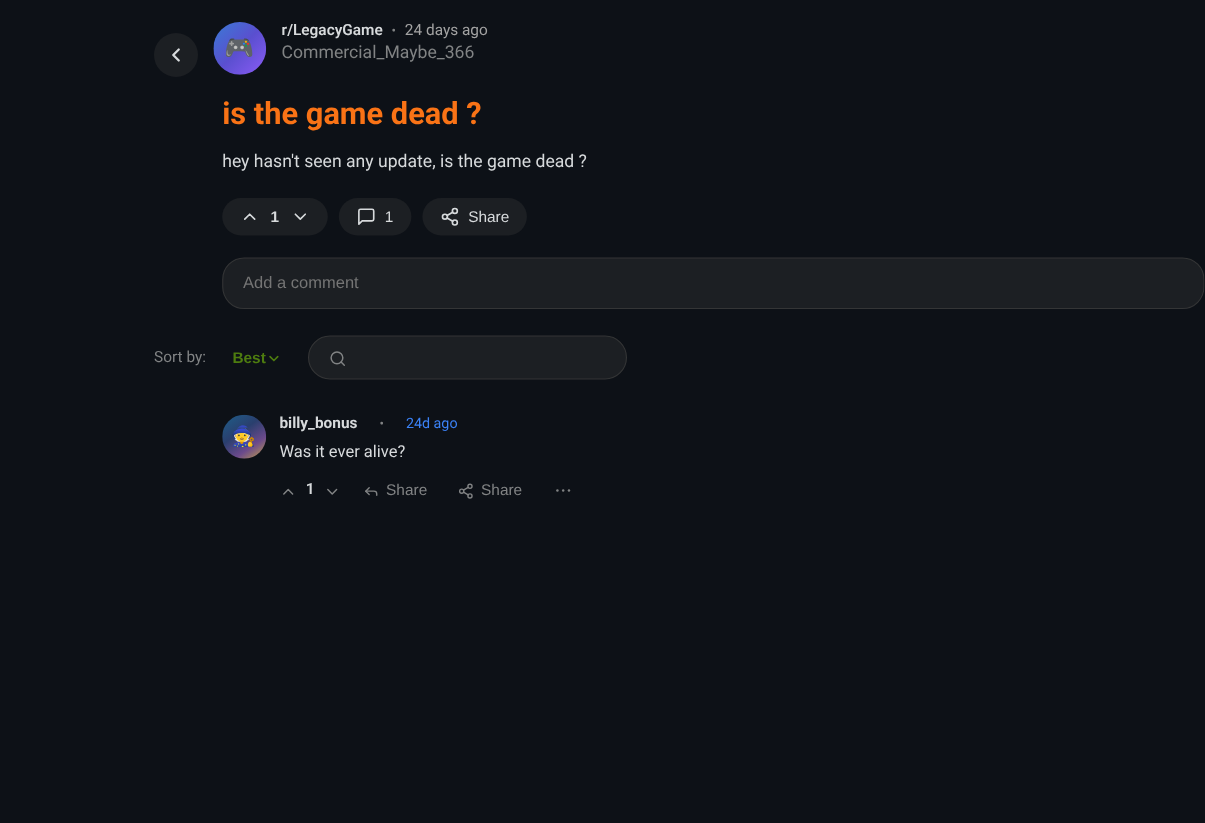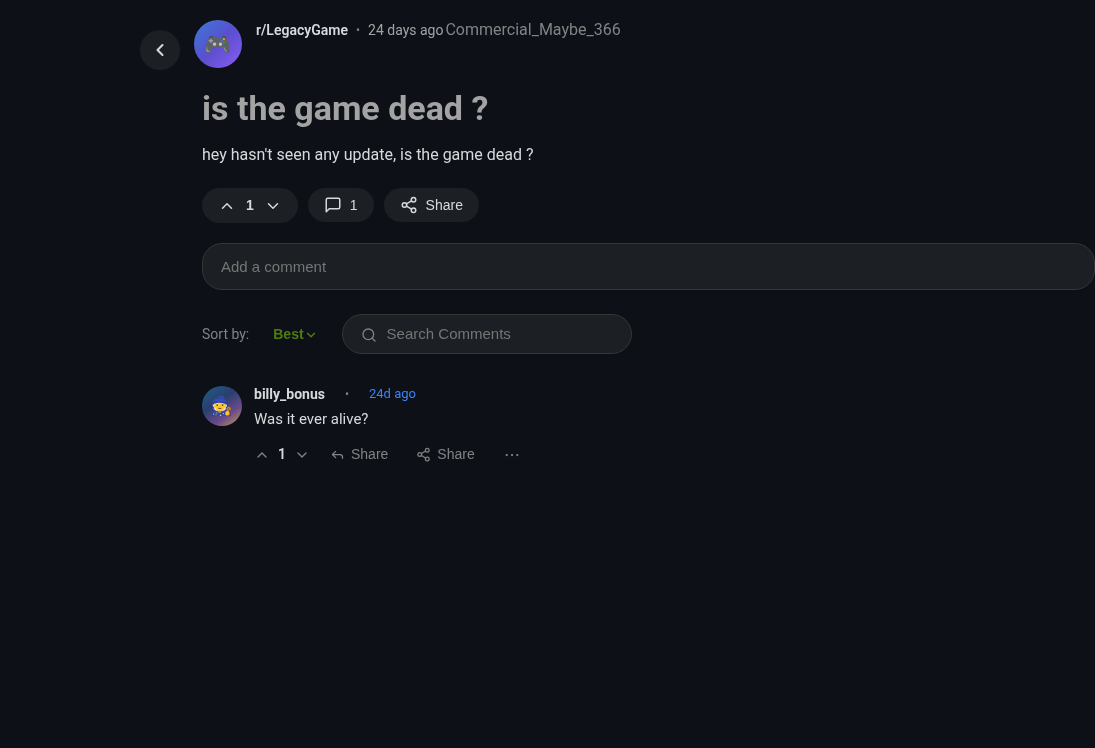--- a/index.html
+++ b/index.html
@@ -60,21 +60,21 @@
       height: 100%;
       background: linear-gradient(135deg, #3a7bd5, #5a4fcf, #8b5cf6);
       display: flex;
       align-items: center;
       justify-content: center;
       font-size: 22px;
     }
 
     .post-meta {
       display: flex;
-      flex-direction: row;
+      flex-direction: column;
       gap: 2px;
     }
 
     .post-meta-top {
       display: flex;
       align-items: center;
       gap: 8px;
       font-size: 14px;
       color: #d7dadc;
     }
@@ -99,23 +99,23 @@
       font-size: 16px;
     }
 
     
     .post-content {
       margin-left: 62px;
       margin-bottom: 20px;
     }
 
     .post-title {
-      font-size: 34px;
+      font-size: 28px;
       font-weight: 700;
-      color: #a3a3a3;
+      color: #f97316;
       margin-bottom: 12px;
       line-height: 1.3;
     }
 
     .post-body {
       font-size: 16px;
       color: #d7dadc;
       line-height: 1.6;
       margin-bottom: 20px;
     }
@@ -180,21 +180,20 @@
       font-size: 15px;
       outline: none;
       cursor: text;
     }
 
     
     .sort-search-bar {
       display: flex;
       align-items: center;
       gap: 14px;
-      margin-left: 62px;
       margin-bottom: 32px;
     }
 
     .sort-by-label {
       font-size: 14px;
       color: #818384;
       white-space: nowrap;
     }
 
     .sort-dropdown {
@@ -440,21 +439,20 @@
       </span>
     </button>
 
     <div class="search-bar">
       <span class="search-icon-wrap">
         <svg width="16" height="16" viewBox="0 0 24 24" fill="none" stroke="#818384" stroke-width="2" stroke-linecap="round" stroke-linejoin="round">
           <circle cx="11" cy="11" r="8"></circle>
           <line x1="21" y1="21" x2="16.65" y2="16.65"></line>
         </svg>
       </span>
-      <input class="search-input" type="text" placeholder="Search Comments" style="">
     </div>
   </div>
 
   <div class="comments-section">
 
     <div class="comment-item">
       <div class="comment-avatar">
         <div class="comment-avatar-inner">🧙</div>
       </div>
       <div class="comment-body">

